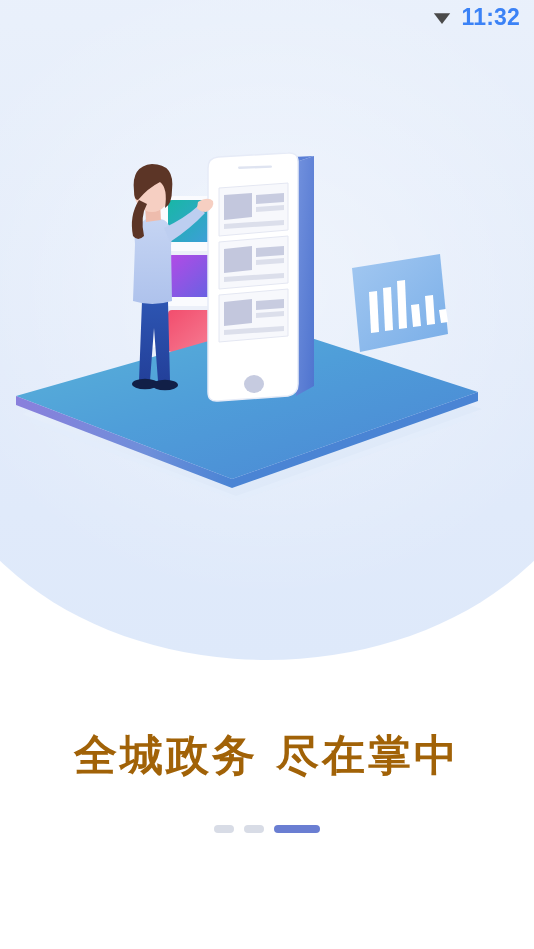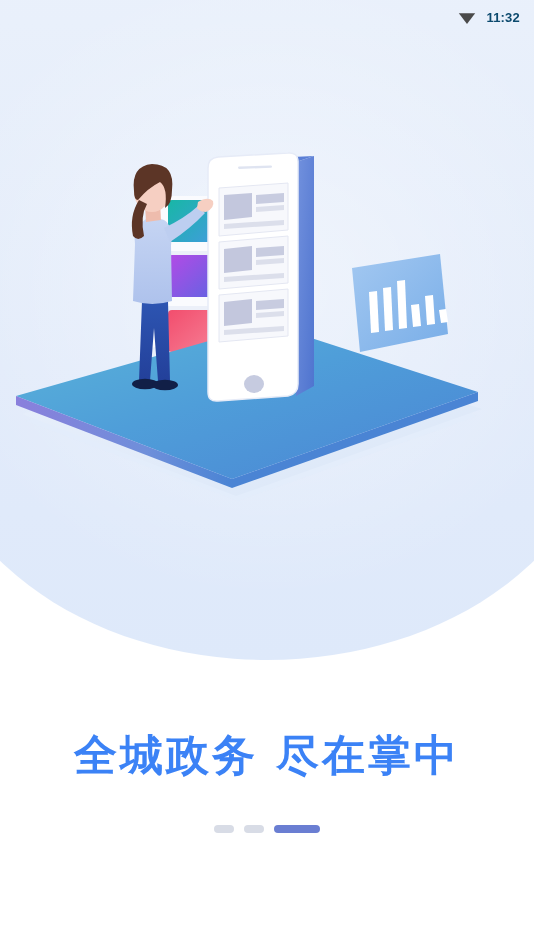--- a/index.html
+++ b/index.html
@@ -40,21 +40,21 @@
   .status-bar {
     position:absolute; top:0; left:0;
     width:534px; height:34px;
     display:flex; align-items:center; justify-content:flex-end;
     padding-right:14px;
     gap:9px;
     z-index:40;
   }
   .wifi-icon { width:20px; height:20px; display:block; }
   .status-time {
-    font-size:13px; font-weight:bold; color:#0c4a6e;
+    font-size:23px; font-weight:bold; color:#3b82f6;
     letter-spacing:.2px; line-height:1;
   }
 
   
   .illustration {
     position:absolute;
     left:0; top:96px;
     width:534px; height:430px;
     z-index:10;
   }
@@ -65,21 +65,21 @@
     position:absolute;
     left:0; top:732px;
     width:534px;
     text-align:center;
     z-index:30;
   }
   .headline-text {
     font-family:"DejaVu Sans","Liberation Sans",sans-serif;
     font-size:43px;
     font-weight:bold;
-    color:#3b82f6;
+    color:#a16207;
     letter-spacing:3px;
     line-height:1.1;
     white-space:nowrap;
   }
 
   
   .pager {
     position:absolute;
     left:0; top:825px;
     width:534px;

